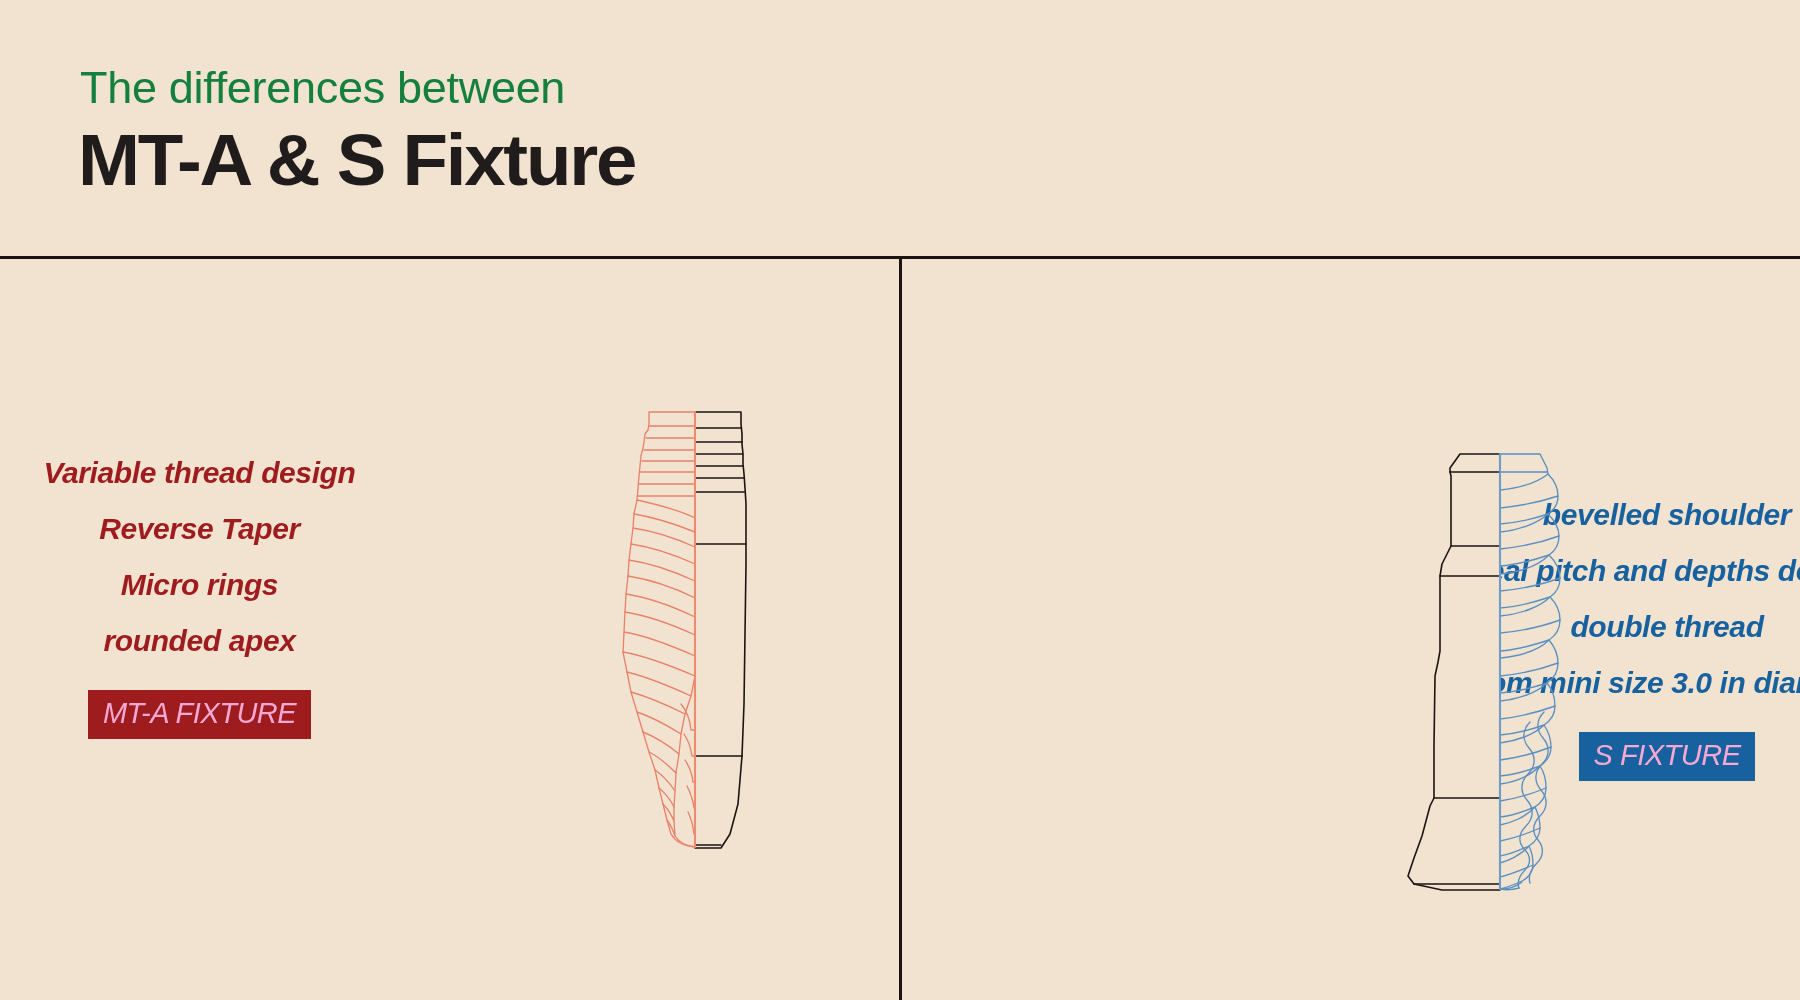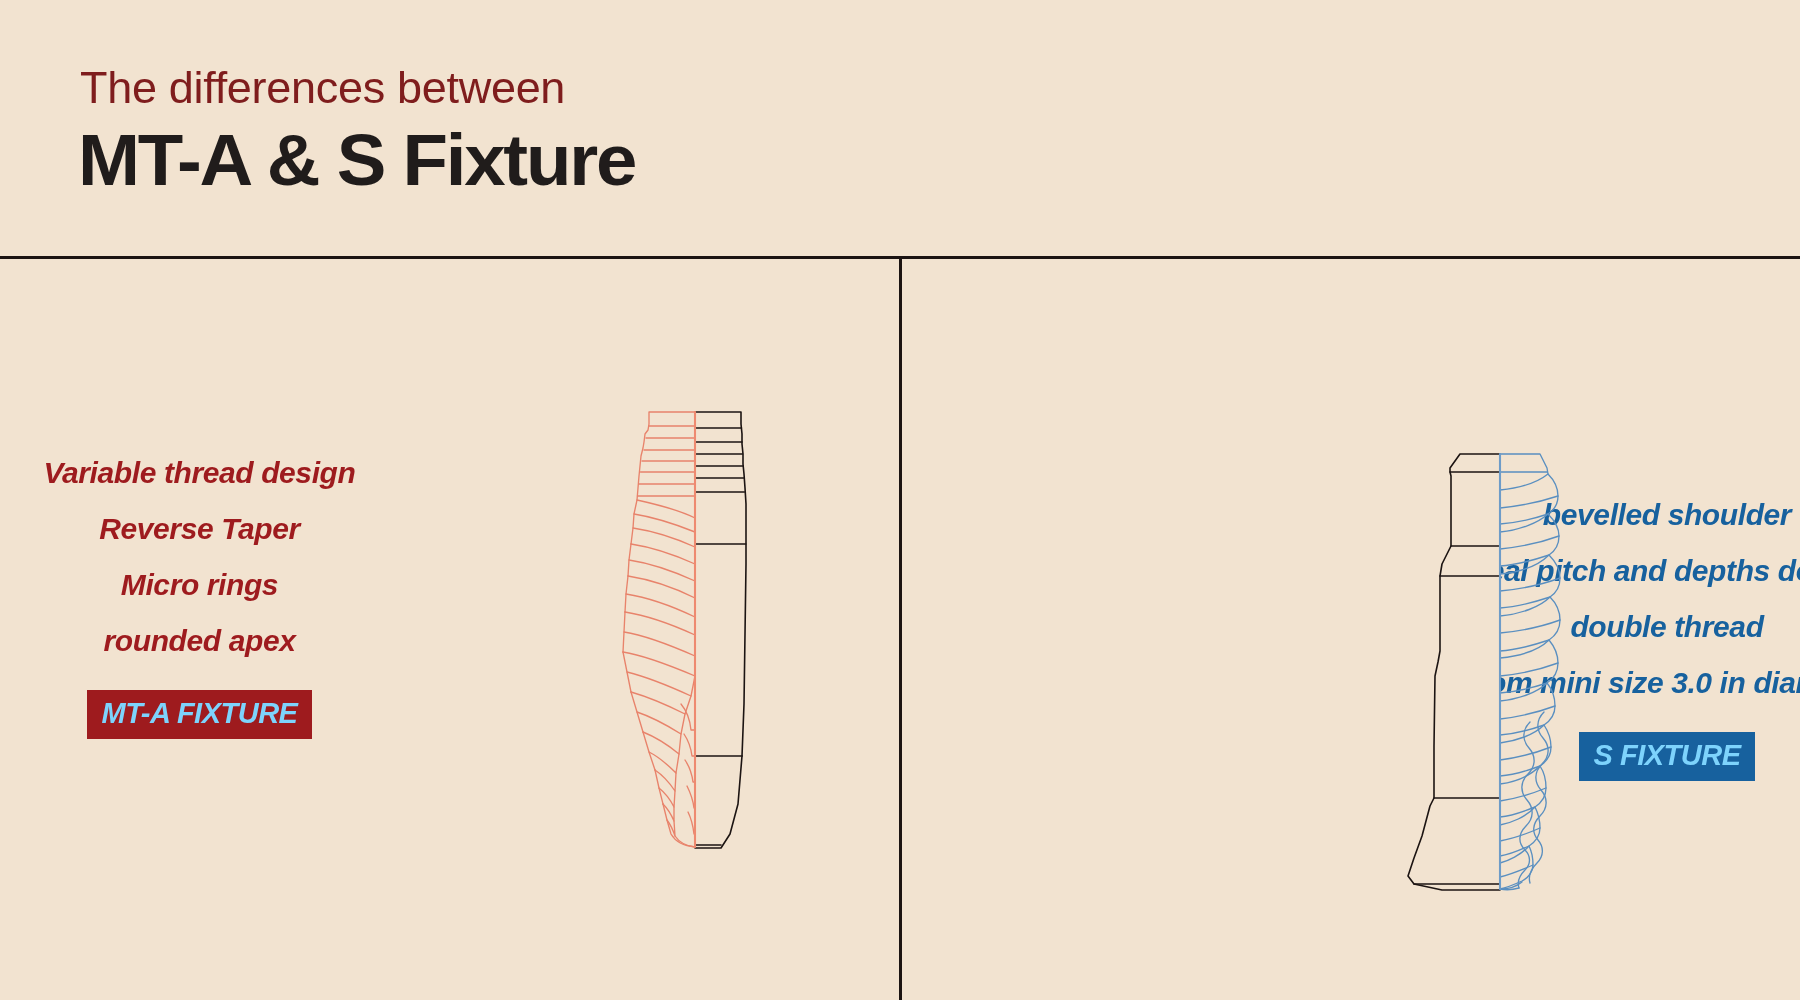--- a/index.html
+++ b/index.html
@@ -26,21 +26,21 @@
     width: 1800px;
     height: 257px;
   }
   #eyebrow {
     position: absolute;
     left: 80px;
     top: 62px;
     font-size: 45px;
     font-weight: 300;
     letter-spacing: -0.3px;
-    color: #7f1d1d;
+    color: #15803d;
     white-space: nowrap;
   }
   #main-title {
     position: absolute;
     left: 78px;
     top: 118px;
     font-size: 73px;
     font-weight: 900;
     letter-spacing: -2.2px;
     color: #201C1B;
@@ -100,24 +100,24 @@
     top: 431px;
     width: 100%;
     text-align: center;
   }
   #panel-left  .badge-wrap { left: -250px; }
   #panel-right .badge-wrap { left: 316px; }
 
   .badge {
     display: inline-block;
     font-style: italic;
-    font-weight: 700;
+    font-weight: 400;
     font-size: 29px;
     letter-spacing: -0.5px;
-    color: #7dd3fc;
+    color: #f9a8d4;
     padding: 7px 15px 9px 15px;
     white-space: nowrap;
   }
   #badge-left  { background: #9E1B1E; }
   #badge-right { background: #17619E; }
 
   
   .figure {
     position: absolute;
     top: 145px;

